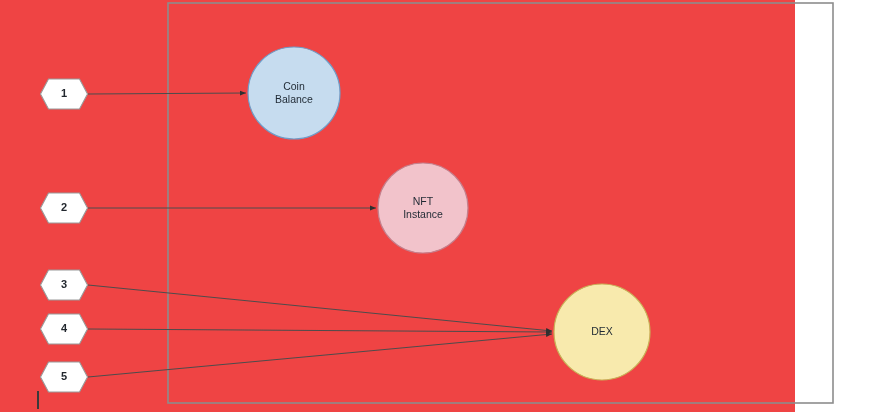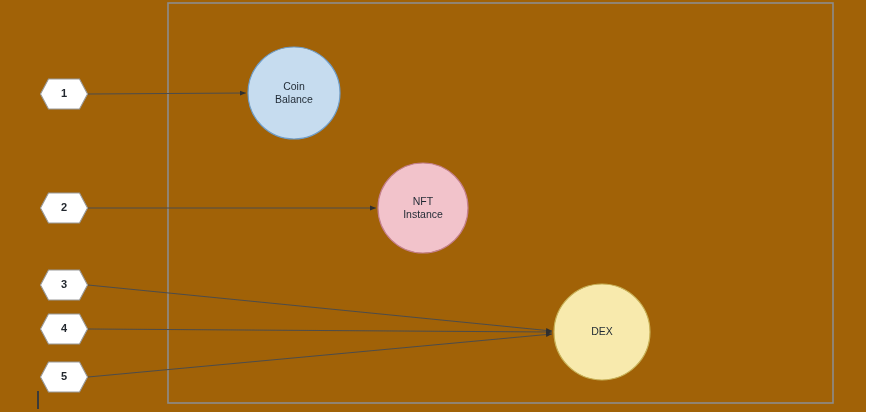--- a/index.html
+++ b/index.html
@@ -8,23 +8,23 @@
     background: #ffffff;
   }
   body {
     width: 870px;
     height: 412px;
     font-family: "Liberation Sans", sans-serif;
     overflow: hidden;
   }
   #canvas {
     position: relative;
-    width: 866px;
+    width: 795px;
     height: 412px;
-    background: #a16207;
+    background: #ef4444;
   }
   #diagram-svg {
     position: absolute;
     left: 0;
     top: 0;
     width: 870px;
     height: 412px;
   }
   .node-label {
     font-family: "Liberation Sans", sans-serif;

